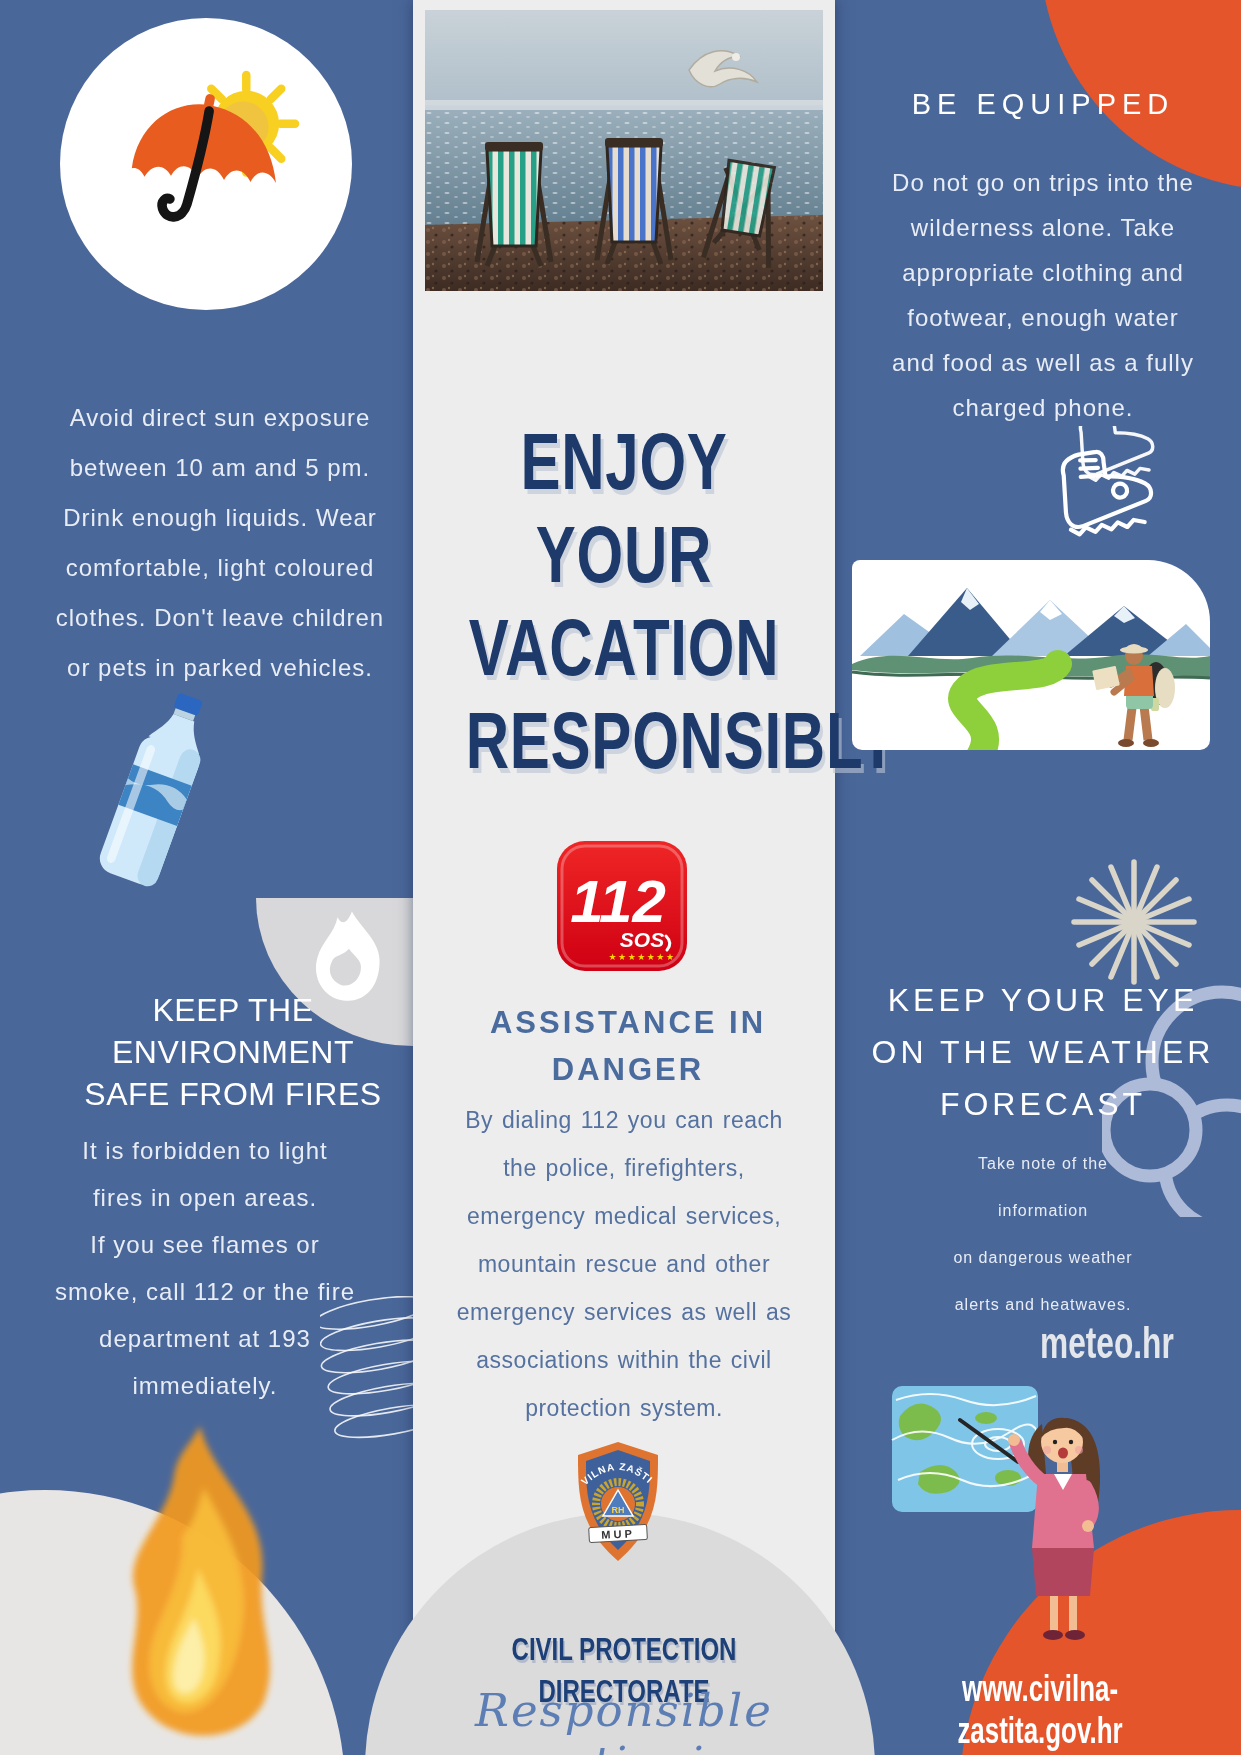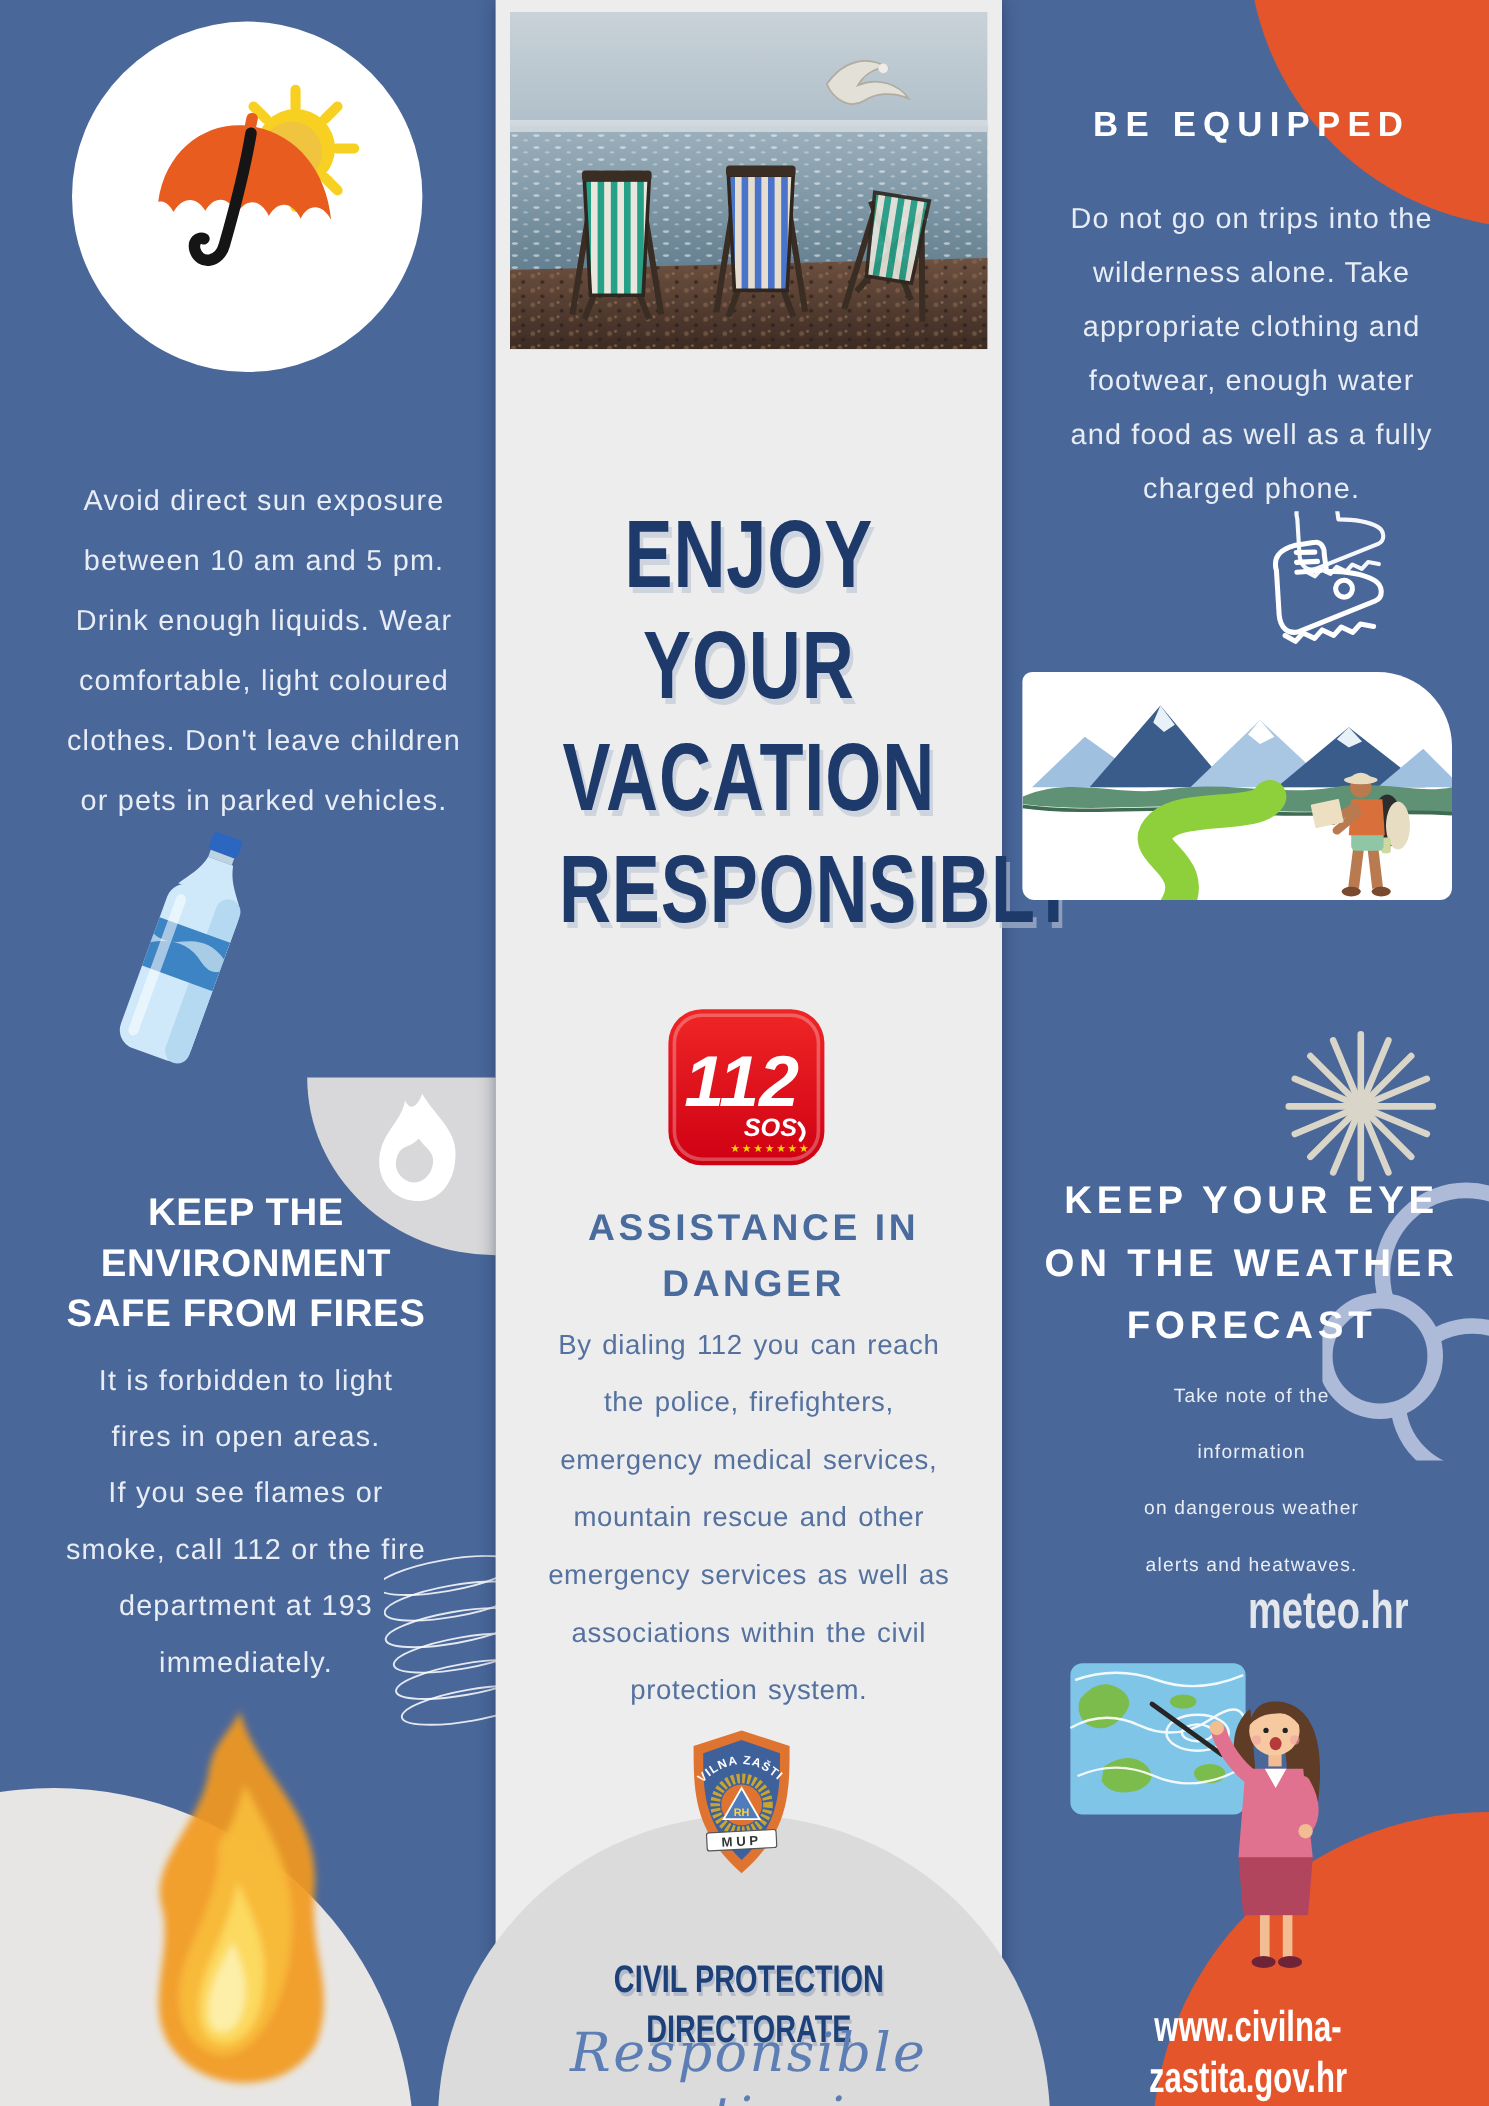--- a/index.html
+++ b/index.html
@@ -5,21 +5,21 @@
   html,body{margin:0;padding:0;background:#2f3e57;}
   .poster{position:relative;width:1241px;height:1755px;overflow:hidden;
     background:#4a679a;font-family:"Liberation Sans",sans-serif;margin:0 auto;}
   .abs{position:absolute;}
   .txt{text-align:center;white-space:pre-line;}
   .circle{border-radius:50%;}
   .on-blue{color:#e8edf5;}
   .on-panel{color:#54719f;}
   .panel{left:413px;top:0;width:422px;height:1755px;background:#ededee;z-index:1;
     box-shadow:0 0 14px rgba(20,35,70,.5);}
-  .heading{font-weight:bold;color:#ffffff;}
+  .heading{font-weight:normal;color:#ffffff;}
   .condensed{transform:scaleX(.75);transform-origin:50% 50%;}
   .condensed72{transform:scaleX(.72);transform-origin:50% 50%;}
   .navy-title{font-weight:bold;color:#1d3a6b;text-shadow:4px 5px 0 rgba(185,195,212,.6);}
   .z0{z-index:0}.z2{z-index:2}.z3{z-index:3}.z4{z-index:4}
   .script{font-family:"DejaVu Serif",serif;font-style:italic;color:#5d7eb4;}
   svg{display:block;}
 </style>
 </head>
 <body>
 
@@ -208,21 +208,21 @@
     <rect x="28" y="2" width="21" height="13" rx="3" fill="#2b66c0"></rect>
     <rect x="30" y="15" width="17" height="5" fill="#bcd3e2"></rect>
     <path d="M30 20 C28 30 22 36 17 44 L61 44 C55 36 50 30 48 20 Z" fill="#cfe9fb"></path>
     <rect x="13" y="42" width="51" height="118" rx="13" fill="#cfe9fb"></rect>
     <rect x="47" y="42" width="17" height="118" rx="9" fill="#b5d9f0"></rect>
     <rect x="13" y="70" width="51" height="35" fill="#3d84c4"></rect>
     <path d="M13 88 Q34 76 50 89 Q58 95 64 91 L64 82 Q50 72 34 80 Q22 86 13 82 Z" fill="#a8cce6"></path>
     <rect x="19" y="50" width="7" height="102" rx="4" fill="#ffffff" opacity=".55"></rect>
   </svg>
 
-  <div class="abs z2 txt heading" style="left:0;top:989px;width:410px;font-size:32px;line-height:42px;letter-spacing:.5px;">KEEP THE
+  <div class="abs z2 txt heading" style="left:0;top:989px;width:410px;font-size:32px;line-height:42px;letter-spacing:.5px;padding-left:28px;">KEEP THE
 ENVIRONMENT
 SAFE FROM FIRES</div>
   <div class="abs z2 txt on-blue" style="left:5px;top:1127px;width:400px;font-size:24px;line-height:47px;letter-spacing:1px;">It is forbidden to light
 fires in open areas.
 If you see flames or
 smoke, call 112 or the fire
 department at 193
 immediately.</div>
 
   <svg class="abs z2" style="left:82px;top:1418px" width="235" height="337" viewBox="0 0 235 337">

